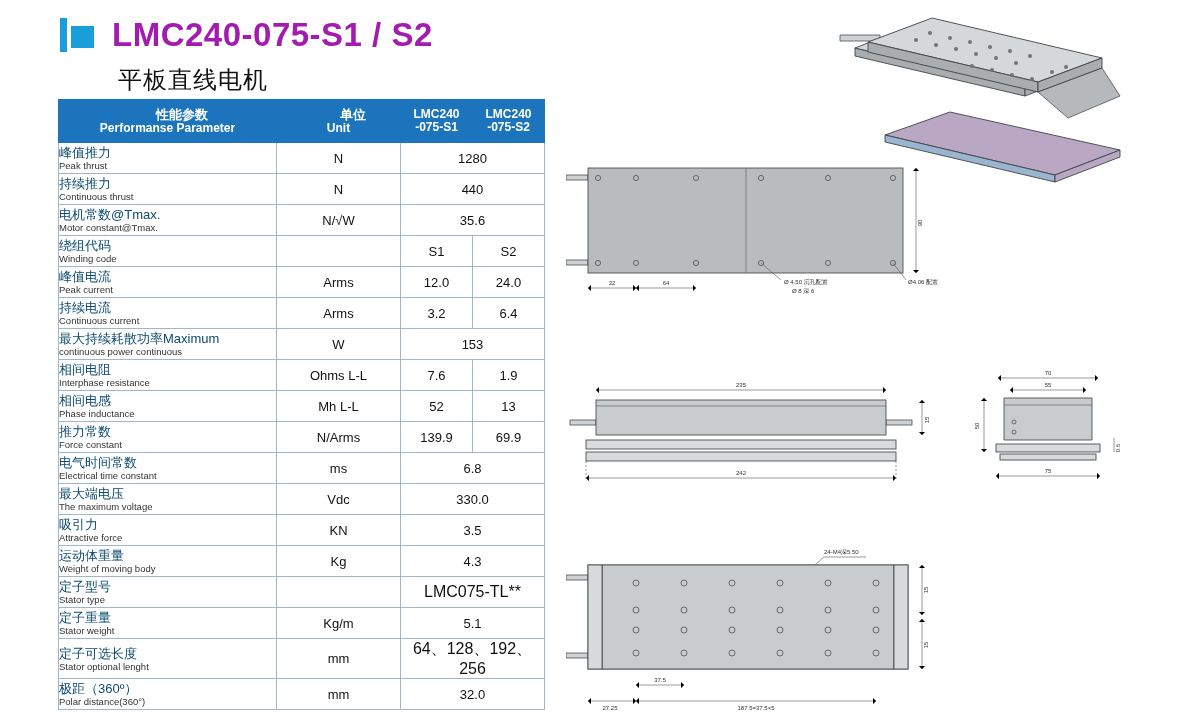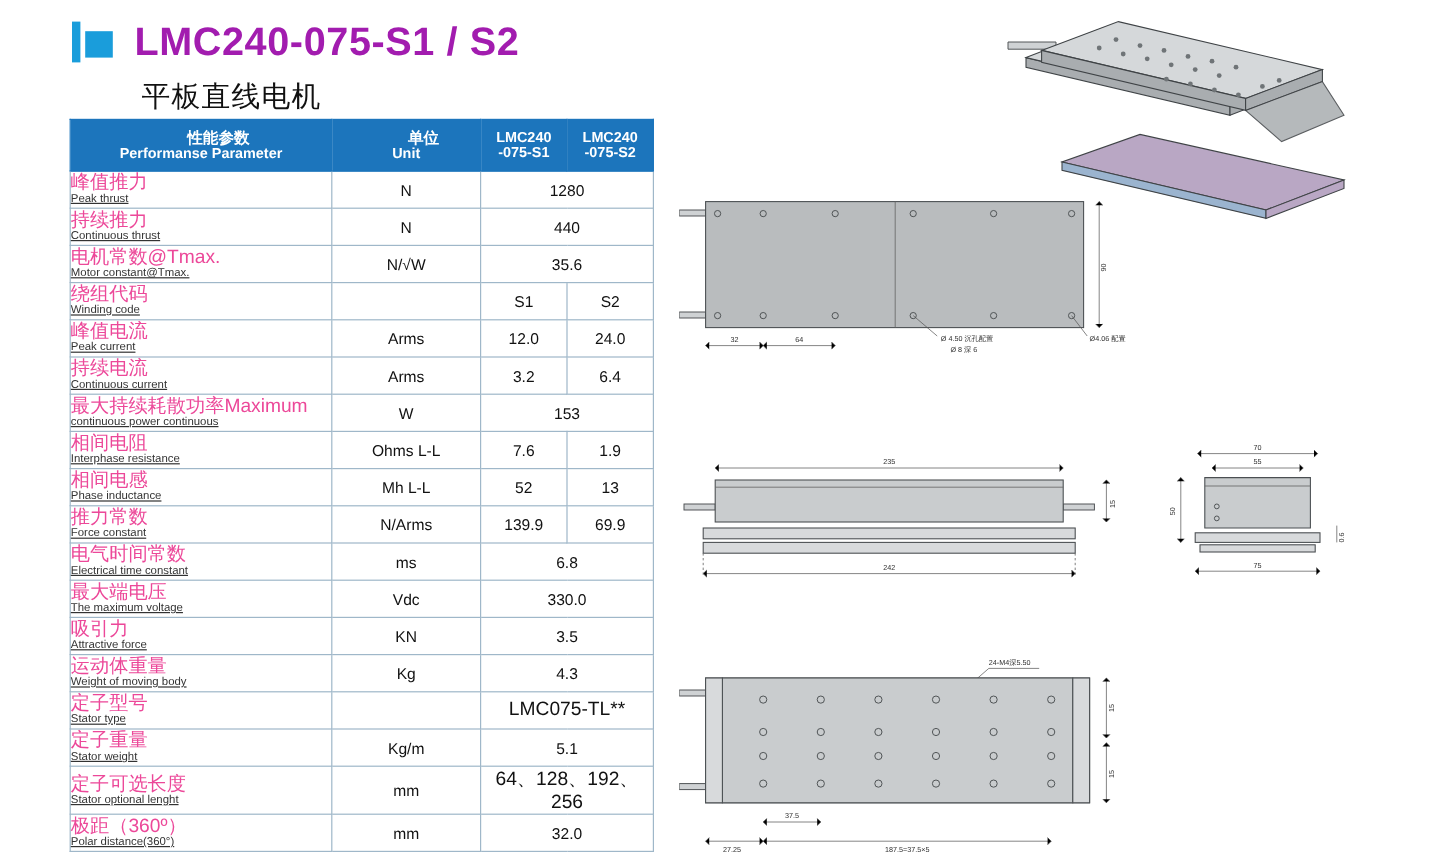--- a/index.html
+++ b/index.html
@@ -38,22 +38,22 @@
     height:42px;vertical-align:middle;text-align:center;
   }
   .th-cn{font-size:13px;font-weight:bold;display:block;line-height:15px;padding-left:29px;}
   .th-en{font-size:12px;font-weight:bold;display:block;line-height:13px;}
   .col-param{width:218px;}
   .col-unit{width:124px;}
   .col-s{width:72px;}
 
   .spec-table tbody tr{height:31px;}
   .cell-param{padding:2px 0 2px 8px;}
-  .p-cn{display:block;font-size:16px;color:#ec4899;line-height:15px;white-space:nowrap;}
-  .p-en{display:block;font-size:9.5px;color:#333;line-height:11px;white-space:nowrap;text-decoration:underline;}
+  .p-cn{display:block;font-size:13px;color:#0c4a6e;line-height:15px;white-space:nowrap;}
+  .p-en{display:block;font-size:9.5px;color:#333;line-height:11px;white-space:nowrap;}
   .cell-unit,.cell-val{
     text-align:center;font-size:13px;color:#111;vertical-align:middle;
   }
   .cell-small{font-size:16px;}
 
   
   .draw{position:absolute;}
   .cap{font-size:6px;fill:#333;font-family:"Liberation Sans",sans-serif;}
   .dimline{stroke:#555;stroke-width:.6;}
   .thin{stroke:#666;stroke-width:.7;fill:none;}

